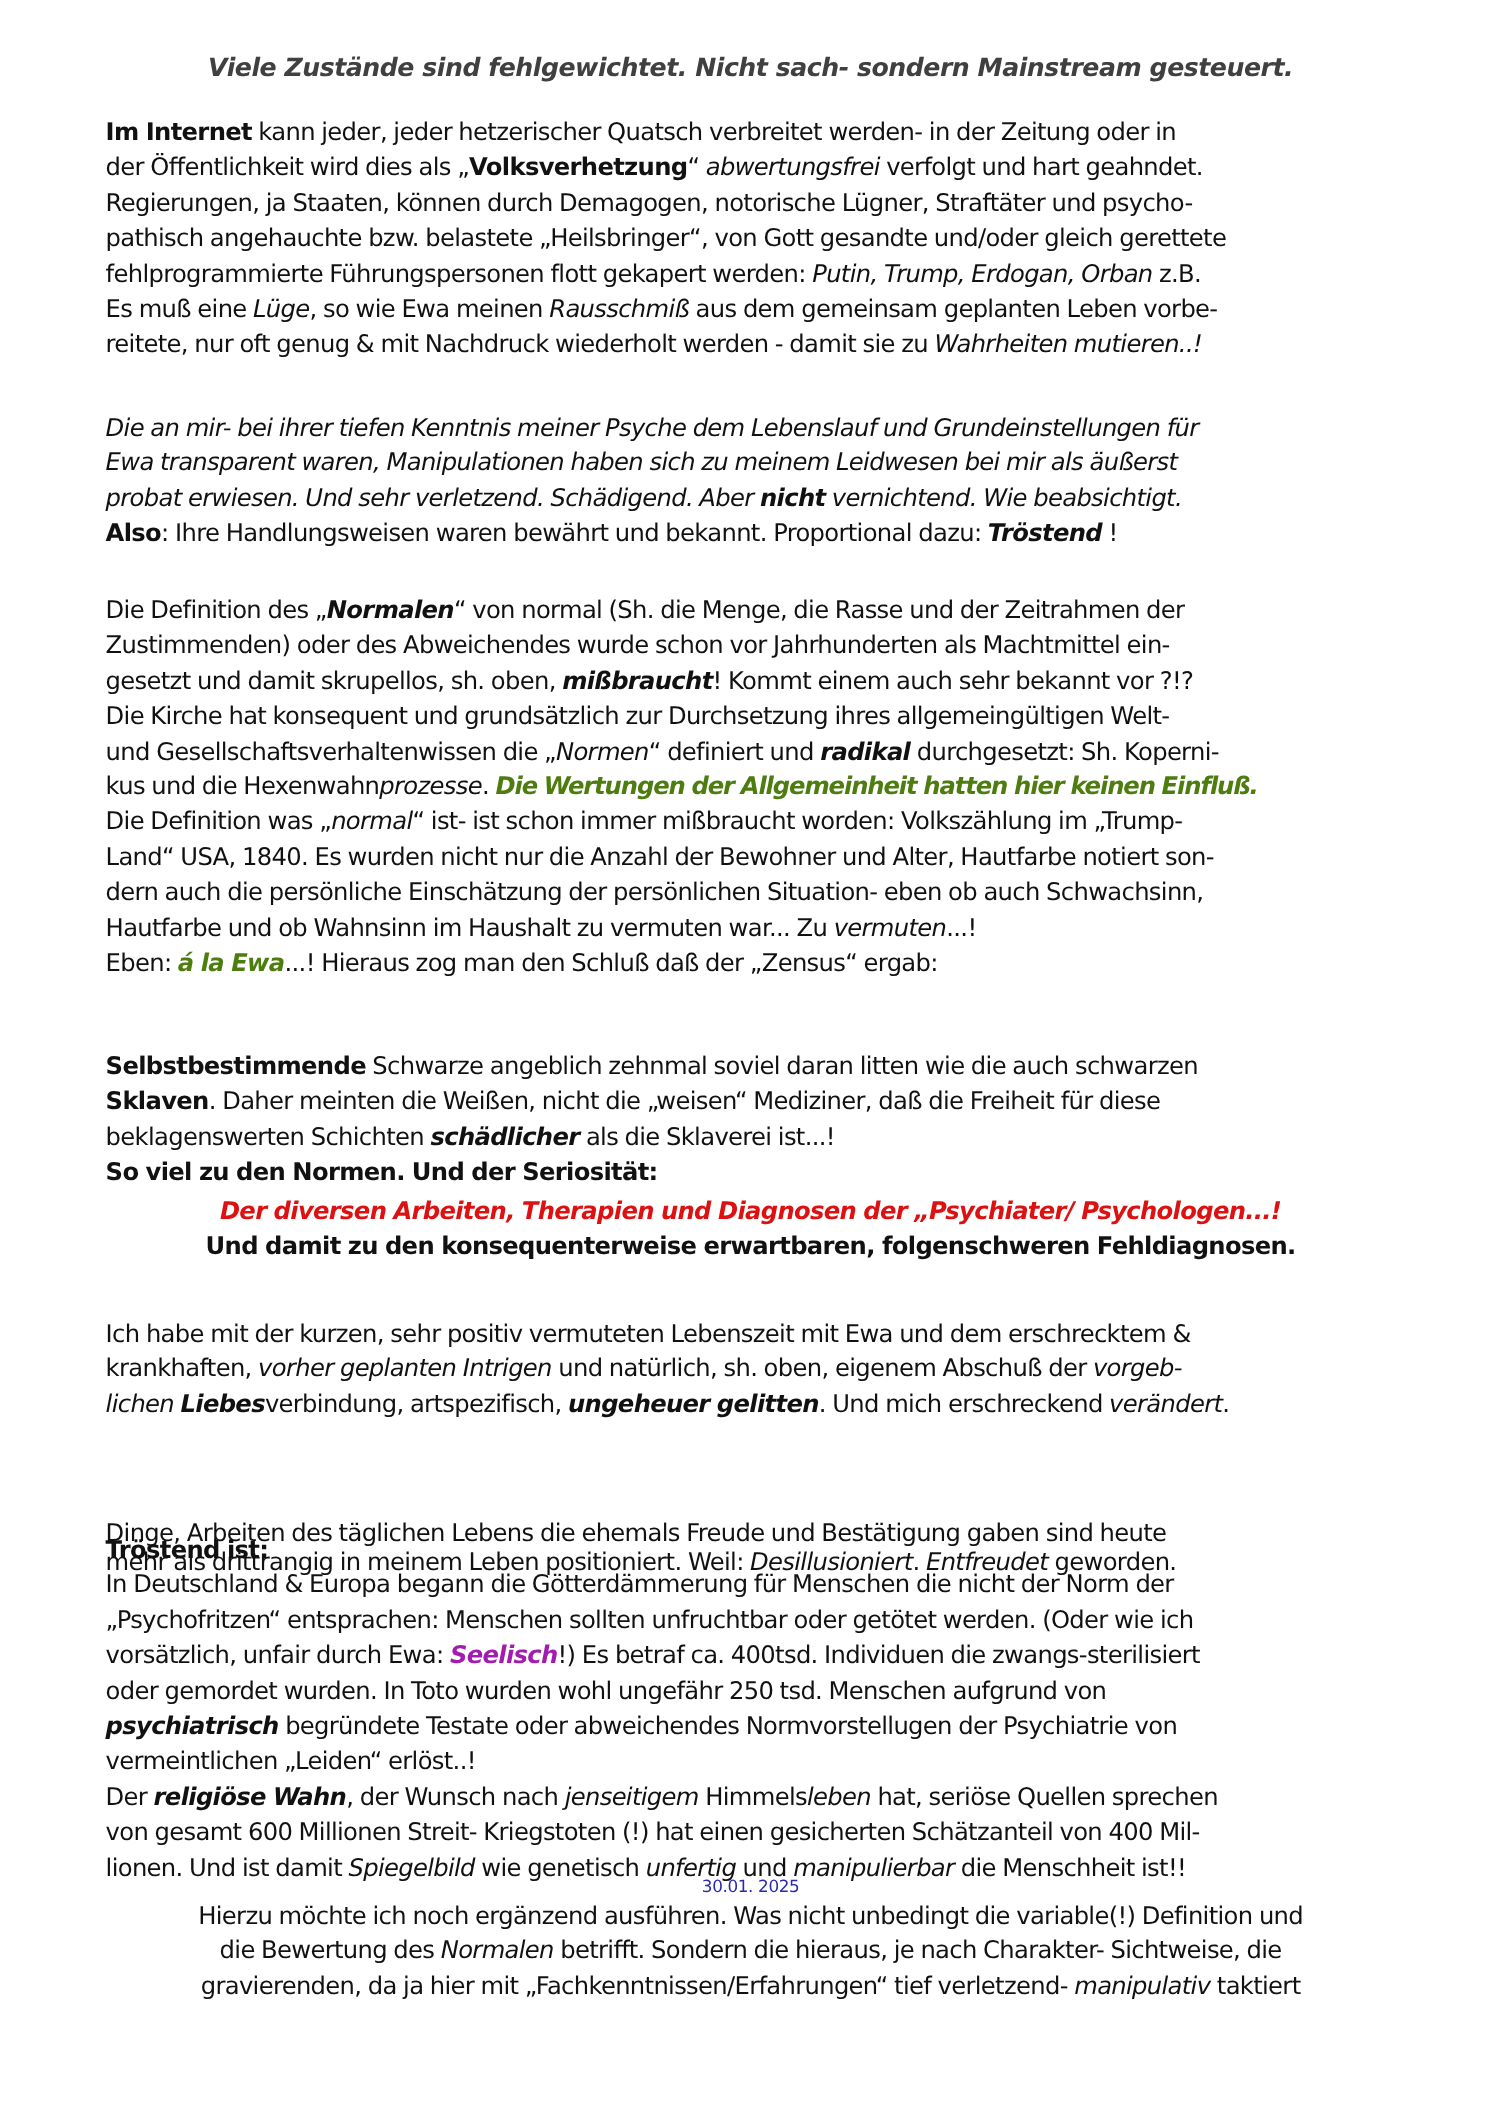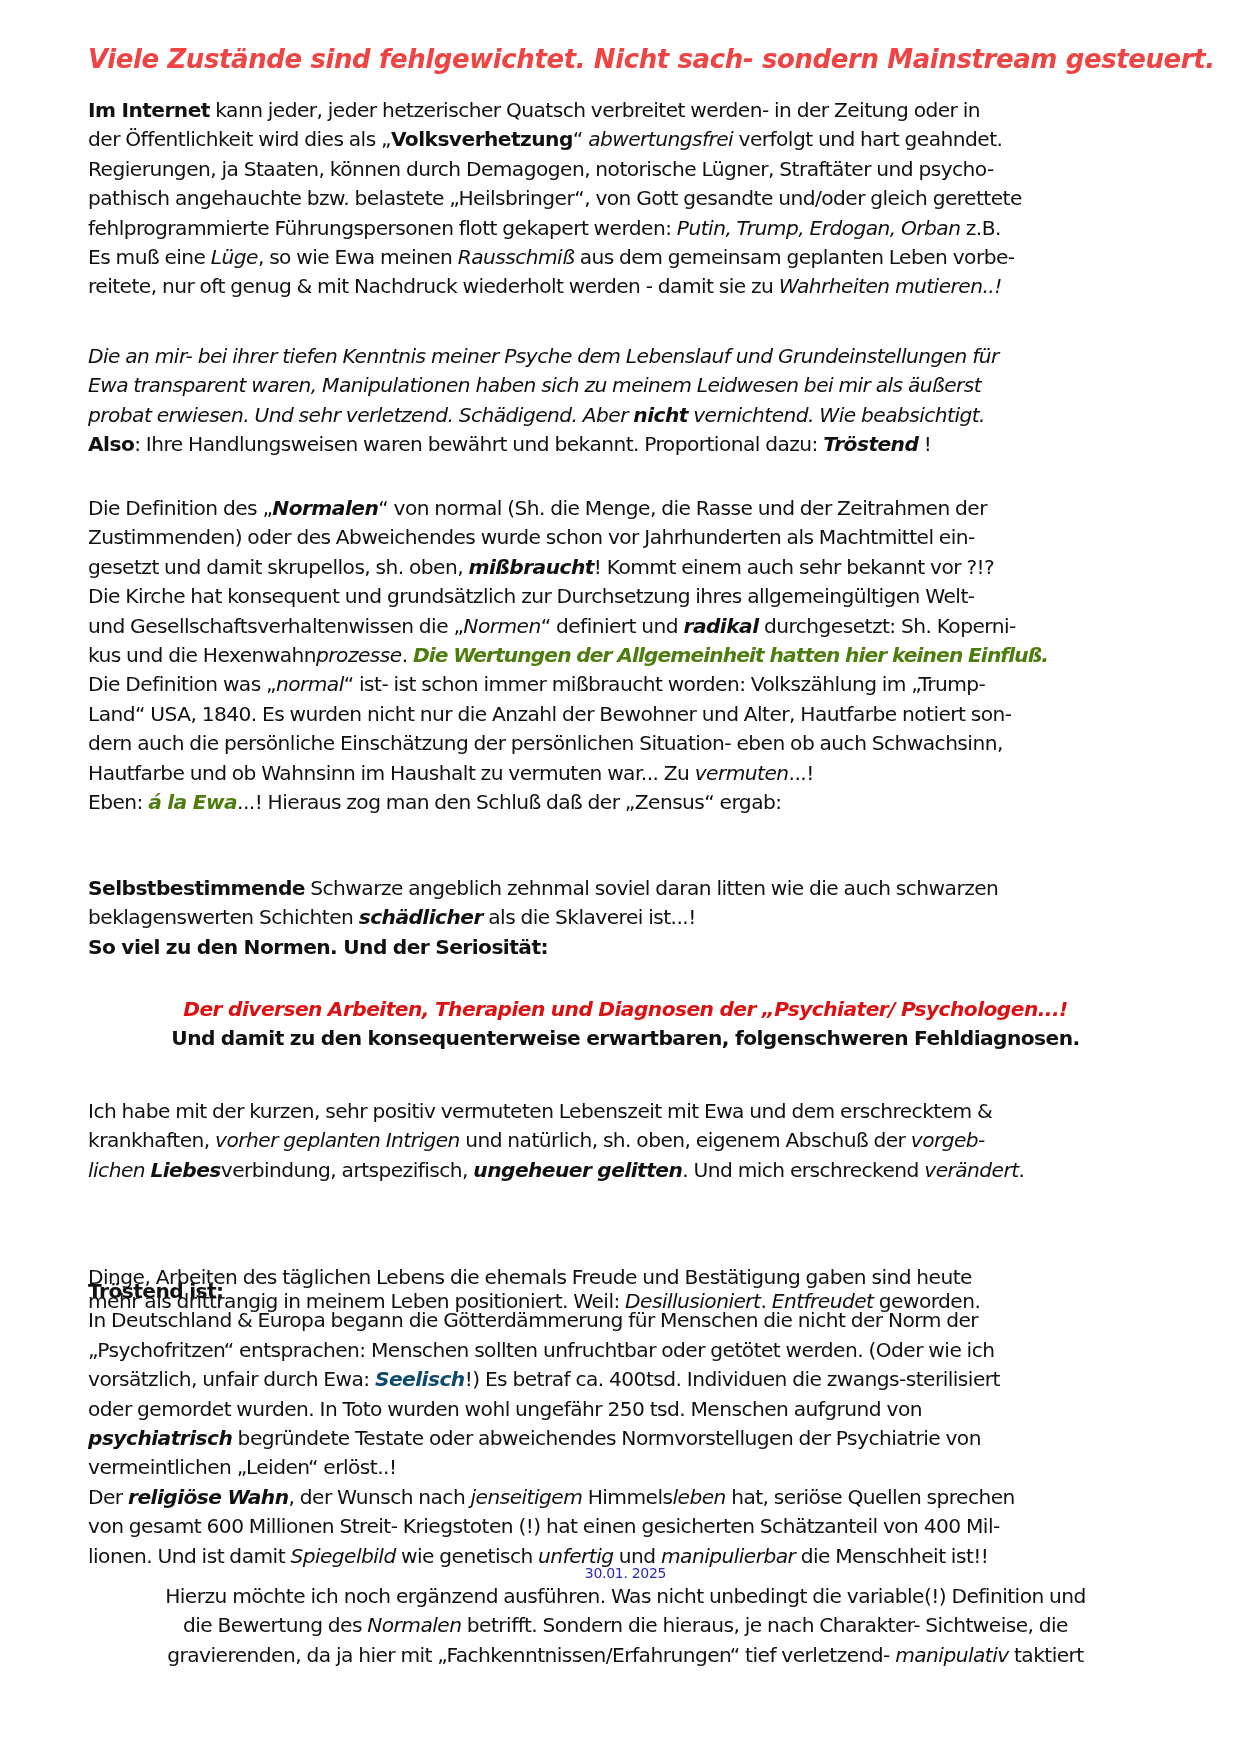--- a/index.html
+++ b/index.html
@@ -1,29 +1,29 @@
 <!DOCTYPE html>
 <html><head>
 <meta charset="utf-8">
 <style>
   html, body { margin: 0; padding: 0; background: #ffffff; }
   body { width: 1239px; height: 1754px; overflow: hidden; position: relative;
          font-family: "DejaVu Sans", sans-serif; color: #111111; }
   .page { position: absolute; left: 88px; top: 0; width: 1075px; }
   .headline { position: absolute; top: 44px; left: 0; width: 1075px; text-align: center;
-              font-weight: bold; font-style: italic; font-size: 26px; color: #ef4444;
+              font-weight: bold; font-style: italic; font-size: 21px; color: #404040;
               letter-spacing: -0.4px; white-space: nowrap; }
   .block { position: absolute; left: 0; width: 1075px; font-size: 20.2px; line-height: 29.4px;
            letter-spacing: -0.55px; word-spacing: -0.5px; }
   .line { white-space: nowrap; display: block; }
   b { font-weight: bold; }
   i { font-style: italic; }
   .bi { font-weight: bold; font-style: italic; }
   .blue { color: #4d7c0f; }
-  .red { color: #0c4a6e; }
+  .red { color: #a21caf; }
   .center { text-align: center; }
   .heading-red { font-weight: bold; font-style: italic; color: #dd1111; font-size: 20.2px; }
   .heading-black { font-weight: bold; font-size: 20.2px; }
   .date { position: absolute; top: 1565px; left: 0; width: 1075px; text-align: center;
           font-size: 14px; color: #2a2ab0; letter-spacing: -0.3px; }
 </style>
 </head>
 <body>
 
 <div class="page">
@@ -56,20 +56,21 @@
     <span class="line"><span>kus und die Hexenwahn</span><i>prozesse</i><span>. </span><span class="bi blue" style="letter-spacing:-0.9px;">Die Wertungen der Allgemeinheit hatten hier keinen Einfluß.</span></span>
     <span class="line"><span>Die Definition was „</span><i>normal</i><span>“ ist-  ist schon immer mißbraucht worden: Volkszählung im „Trump-</span></span>
     <span class="line">Land“ USA, 1840. Es wurden nicht nur die Anzahl der Bewohner und Alter, Hautfarbe notiert son-</span>
     <span class="line">dern auch die persönliche Einschätzung der persönlichen Situation- eben ob auch Schwachsinn,</span>
     <span class="line"><span>Hautfarbe und ob  Wahnsinn im Haushalt zu vermuten war... Zu </span><i>vermuten</i><span>...!</span></span>
     <span class="line"><span>Eben: </span><span class="bi blue">á la Ewa</span><span>...! Hieraus zog man den Schluß daß der „Zensus“ ergab:</span></span>
   </div>
 
   <div class="block" style="top:874px;">
     <span class="line"><b>Selbstbestimmende</b><span> Schwarze angeblich zehnmal soviel daran litten wie die auch schwarzen</span></span>
+    <span class="line"><b>Sklaven</b><span>.  Daher meinten die Weißen, nicht die „weisen“ Mediziner, daß die Freiheit für diese</span></span>
     <span class="line"><span>beklagenswerten Schichten </span><span class="bi">schädlicher</span><span> als die Sklaverei ist...!</span></span>
     <span class="line"><b>So viel zu den Normen. Und der Seriosität:</b></span>
   </div>
 
   <div class="block center" style="top:995px;">
     <span class="line heading-red">Der diversen Arbeiten, Therapien und Diagnosen der „Psychiater/ Psychologen...!</span>
     <span class="line heading-black">Und damit zu den konsequenterweise erwartbaren, folgenschweren Fehldiagnosen.</span>
   </div>
 
   <div class="block" style="top:1097px;">

